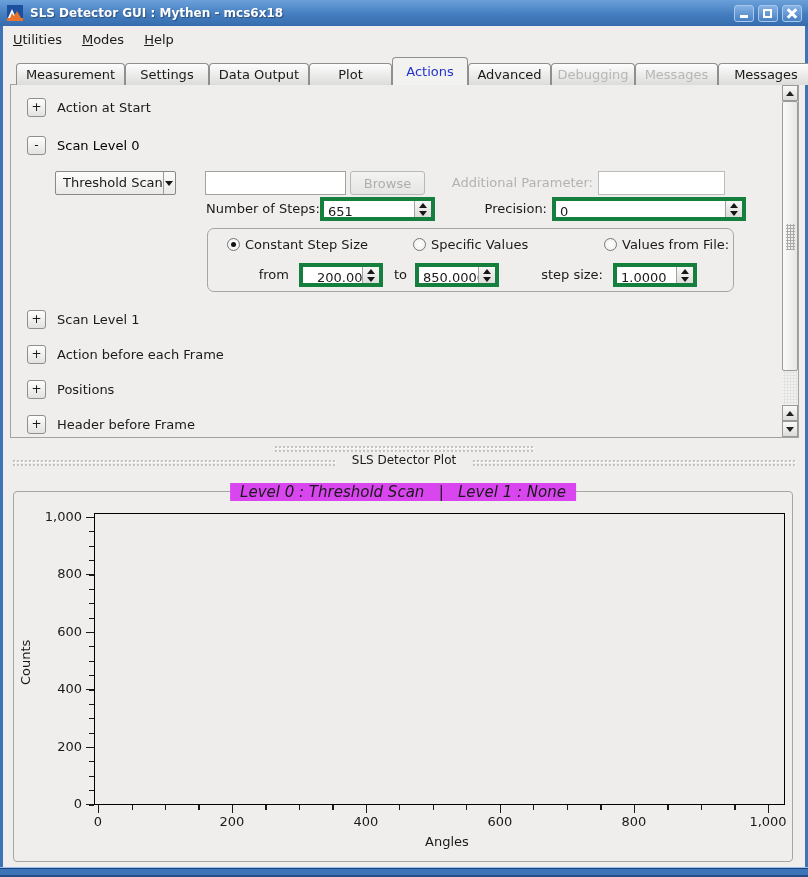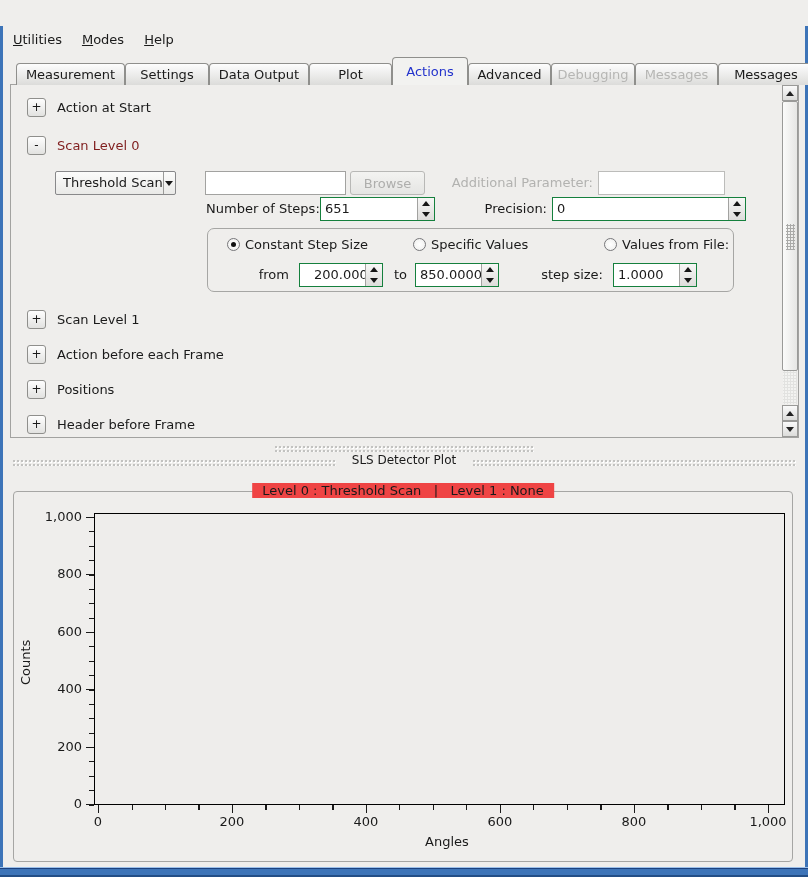--- a/index.html
+++ b/index.html
@@ -40,35 +40,35 @@
   .t0{width:109px}.t1{width:84px}.t2{width:100px}.t3{width:83px}.t4{width:76px}
   .t5{width:83px}.t6{width:84px}.t7{width:83px}.t8{width:96px}
   
   .content-frame{position:absolute;left:10px;top:84px;width:789px;height:354px;
     border:1px solid #a2a2a0;background:#efeeec;z-index:2;}
   .sec{position:absolute;left:16px;display:flex;align-items:center;gap:11px;height:19px;}
   .toggle-btn{width:19px;height:19px;border:1px solid #8f8f8c;border-radius:3px;
     background:linear-gradient(#fefefe,#e2e2e0);display:flex;align-items:center;justify-content:center;
     font-size:12px;cursor:pointer;padding-bottom:1px;}
   .sec-label{white-space:nowrap;}
-  .sec-label.blue{color:#7f1d1d;}
+  .sec-label.blue{color:#000000;}
   .s0{top:13px}.s1{top:51px}.s2{top:225px}.s3{top:260px}.s4{top:295px}.s5{top:330px}
   
   .lbl{position:absolute;line-height:24px;white-space:nowrap;}
   .lbl.r{text-align:right;}
   .lbl.dis{color:#b2b2b0;}
   .input{position:absolute;background:#fff;border:1px solid #a2a2a0;height:24px;padding:2px 4px;font-size:13px;}
   .input.dis{border-color:#bcbcba;}
   .combo{position:absolute;left:44px;top:86px;width:121px;height:24px;border:1px solid #88888a;border-radius:2px;
     background:linear-gradient(#fcfcfb,#e9e9e7);display:flex;cursor:pointer;}
   .combo-label{flex:1;padding:3px 0 0 7px;white-space:nowrap;}
   .combo-arrow{width:18px;border-left:1px solid #9a9a98;display:flex;align-items:center;justify-content:center;}
   .btn-dis{position:absolute;left:339px;top:86px;width:75px;height:24px;border:1px solid #b8b8b6;border-radius:3px;
     background:linear-gradient(#f3f3f1,#e5e5e3);color:#aeaeac;display:flex;align-items:center;justify-content:center;}
-  .spin{position:absolute;height:24px;border:1px solid #15803d;background:#fff;display:flex;}
+  .spin{position:absolute;height:24px;border:4px solid #15803d;background:#fff;display:flex;}
   .spin-val{flex:1;padding:3px 0 0 4px;overflow:hidden;white-space:nowrap;}
   .spin-btns{width:17px;border-left:1px solid #a2a2a0;background:linear-gradient(#f7f7f6,#dedddb);
     display:flex;flex-direction:column;}
   .spin-up,.spin-down{flex:1;display:flex;align-items:center;justify-content:center;cursor:pointer;}
   .tri-u{width:0;height:0;border-left:4px solid transparent;border-right:4px solid transparent;border-bottom:5px solid #161616;}
   .tri-d{width:0;height:0;border-left:4px solid transparent;border-right:4px solid transparent;border-top:5px solid #161616;}
   .groupbox{position:absolute;left:196px;top:143px;width:527px;height:64px;border:1px solid #a6a6a4;border-radius:7px;}
   .radio{position:absolute;width:13px;height:13px;border:1px solid #77777a;border-radius:50%;top:9px;
     background:radial-gradient(#ffffff,#ededeb);cursor:pointer;}
   .radio.on::after{content:"";position:absolute;left:3px;top:3px;width:5px;height:5px;border-radius:50%;background:#111;}
@@ -89,39 +89,61 @@
   .dots{background-image:radial-gradient(#c2c2c0 1px,transparent 1.2px),radial-gradient(#ffffff 1px,transparent 1.2px);
     background-size:4px 4px;background-position:0 0,1px 1px;}
   .split-strip{position:absolute;left:274px;top:445px;width:260px;height:7px;cursor:row-resize;}
   .dock-band{position:absolute;left:12px;top:459px;width:784px;height:7px;}
   .dock-title-text{position:absolute;left:50%;top:453px;transform:translateX(-50%);
     background:#efeeec;padding:0 16px;font-size:12px;white-space:nowrap;z-index:2;}
   
   .plot-group{position:absolute;left:13px;top:491px;width:780px;height:371px;
     border:1px solid #a6a6a4;border-radius:4px;}
   .pg-title{position:absolute;top:-9px;left:50%;transform:translateX(-50%);
-    background:#ef4444;padding:0 10px;white-space:pre;font-size:13px;}
+    background:#d946ef;padding:0 10px;white-space:pre;font-size:15px;font-style:italic;}
   .canvas{position:absolute;left:80px;top:21px;width:691px;height:292px;border:1px solid #000;background:#eeedeb;}
   .xminor{position:absolute;left:84px;top:313px;width:672px;height:5px;
     background:repeating-linear-gradient(to right,#1a1a1a 0 1px,transparent 1px 33.5px);}
   .yminor{position:absolute;left:75px;top:25px;width:5px;height:289px;
     background:repeating-linear-gradient(to bottom,#1a1a1a 0 1px,transparent 1px 14.375px);}
   .xtick{position:absolute;top:313px;width:1px;height:8px;background:#1a1a1a;}
   .ytick{position:absolute;left:72px;width:8px;height:1px;background:#1a1a1a;}
   .xlab{position:absolute;top:322px;width:50px;text-align:center;}
   .ylab{position:absolute;left:8px;width:60px;height:16px;text-align:right;}
   .axis-x-title{position:absolute;left:393px;top:342px;width:80px;text-align:center;}
   .axis-y-title{position:absolute;left:4px;top:144px;width:20px;height:52px;
     writing-mode:vertical-rl;transform:rotate(180deg);text-align:center;}
 </style>
 </head>
 <body>
 
 <div class="window">
 
+  <div class="titlebar">
+    <svg class="app-icon" viewBox="0 0 16 16">
+      <rect x="0" y="0" width="16" height="16" fill="#1d4f9e"></rect>
+      <polygon points="1,13 5,4 9,13" fill="#ffffff"></polygon>
+      <polygon points="6,13 10,6 14,13" fill="#e8732a"></polygon>
+      <polygon points="3,13 5,8 8,13" fill="#e8732a"></polygon>
+      <rect x="0" y="13" width="16" height="3" fill="#e8732a"></rect>
+    </svg>
+    <div class="title-text">SLS Detector GUI : Mythen - mcs6x18</div>
+    <div class="tb-btns">
+      <div class="tb-btn">
+          <div class="g-min"></div>
+        </div>
+      <div class="tb-btn">
+          <div class="g-max"></div>
+        </div>
+      <div class="tb-btn">
+          <div class="g-x1"></div>
+          <div class="g-x2"></div>
+        </div>
+    </div>
+  </div>
 
   <div class="side l"></div>
   <div class="side r"></div>
   <div class="bottom-frame"></div>
 
   <div class="menubar">
     <div class="menu-item"><span class="accel">U</span><span>tilities</span></div>
     <div class="menu-item"><span class="accel">M</span><span>odes</span></div>
     <div class="menu-item"><span class="accel">H</span><span>elp</span></div>
   </div>

